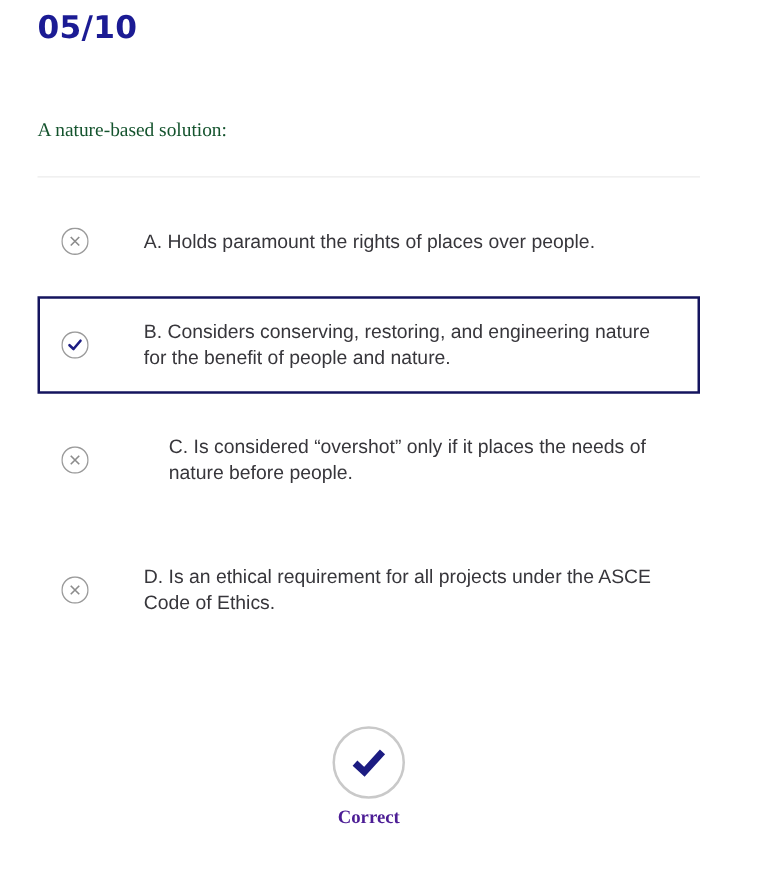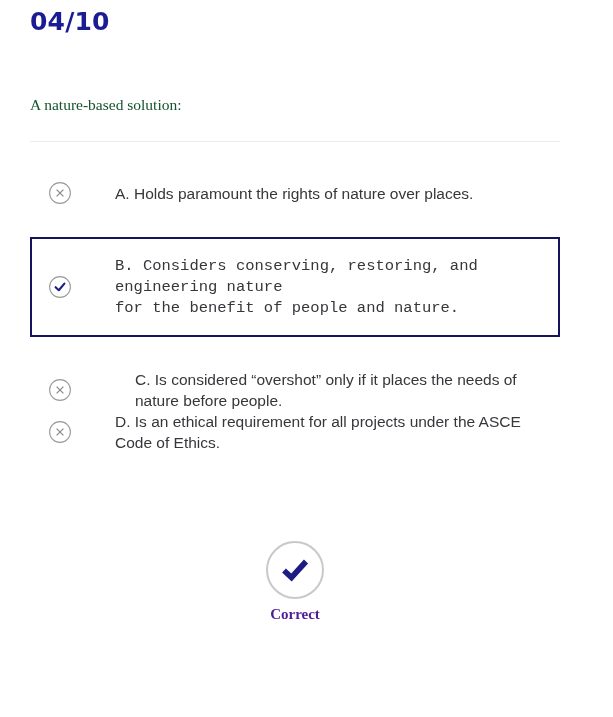--- a/index.html
+++ b/index.html
@@ -54,31 +54,30 @@
   .option-text {
     font-size: 15.5px;
     line-height: 21px;
     color: #37363b;
     white-space: pre-line;
   }
   .option-a { margin-top: 40px; }
   .option-b-box {
     margin-top: 33px;
     border: 2px solid #14145e;
-    height: 100px;
+    height: 78px;
     box-sizing: border-box;
     background: #ffffff;
-    font-family: Liberation Mono, monospace;
   }
   .option-b-box .icon-cell {
     width: 83px;
     padding-left: 17px;
   }
   .option-c { margin-top: 32px; gap: 20px; }
-  .option-d { }
+  .option-d { margin-top: 62px; }
   .result-section {
     margin-top: 88px;
     text-align: center;
   }
   .big-check-circle {
     width: 58px;
     height: 58px;
     box-sizing: border-box;
     border: 2px solid #c9c9c9;
     border-radius: 50%;
@@ -94,36 +93,36 @@
     font-size: 15px;
     color: #4c1d95;
   }
   .icon-svg { display: block; }
 </style>
 </head>
 <body>
 
 <div class="page">
 
-  <h1 class="progress-title">04/10</h1>
+  <h1 class="progress-title">05/10</h1>
 
   <div class="question-text">A nature-based solution:</div>
 
   <hr class="divider">
 
   <div class="option option-a">
     <span class="icon-cell">
       <span>
         <svg class="icon-svg" width="22" height="22" viewBox="0 0 22 22">
           <circle cx="11" cy="11" r="10.4" fill="none" stroke="#9b9b9b" stroke-width="1.1"></circle>
           <path d="M7.6 7.6 L14.4 14.4 M14.4 7.6 L7.6 14.4" stroke="#8c8c8c" stroke-width="1.3" fill="none"></path>
         </svg>
       </span>
     </span>
-    <span class="option-text">A. Holds paramount the rights of nature over places.</span>
+    <span class="option-text">A. Holds paramount the rights of places over people.</span>
   </div>
 
   <div class="option option-b-box">
     <span class="icon-cell">
       <span>
         <svg class="icon-svg" width="22" height="22" viewBox="0 0 22 22">
           <circle cx="11" cy="11" r="10.4" fill="none" stroke="#9b9b9b" stroke-width="1.1"></circle>
           <path d="M6.6 11.2 L9.8 14.2 L15.4 7.6" stroke="#1c1c82" stroke-width="2.1" fill="none" stroke-linecap="round" stroke-linejoin="round"></path>
         </svg>
       </span>

